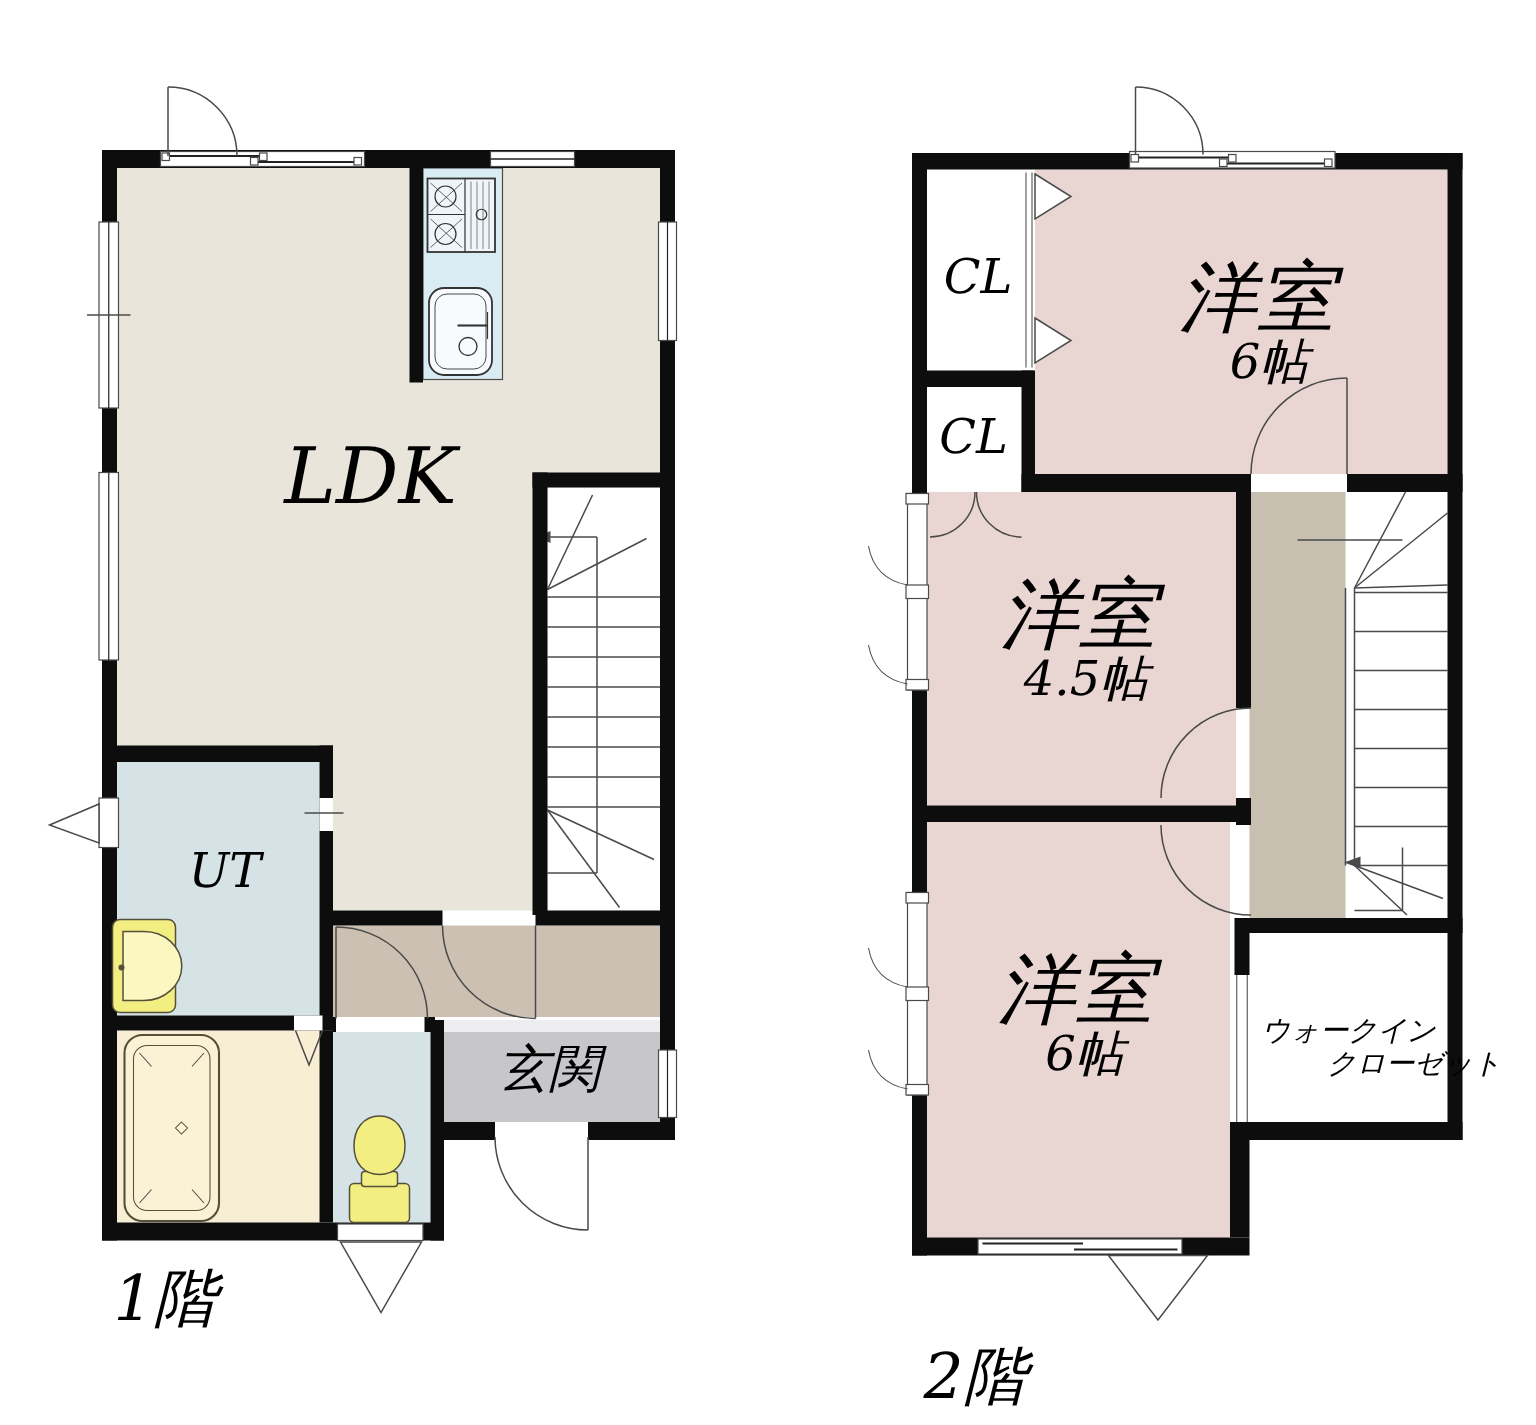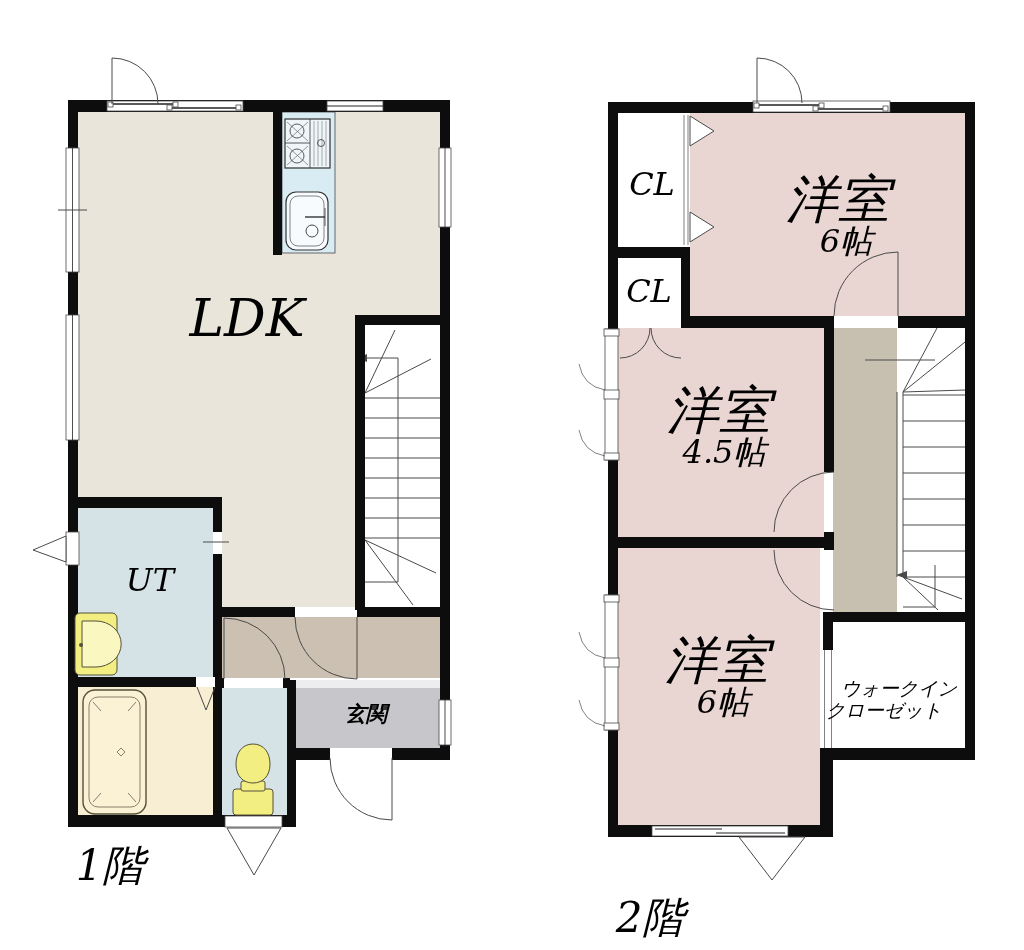--- a/index.html
+++ b/index.html
@@ -314,28 +314,28 @@
           </g>
       <g>
             <path d="M774,550 A60,60 0 0 0 834,610"></path>
           </g>
     </g>
   </g>
 </svg>
 
 <div class="lbl big" style="left:247px;top:318px;">LDK</div>
 <div class="lbl sm" style="left:150px;top:580px;">UT</div>
-<div class="lbl" style="left:366px;top:713px;font-size:21px;font-weight:bold;">玄関</div>
+<div class="lbl" style="left:366px;top:713px;font-size:34px;">玄関</div>
 <div class="lbl floor-tag" style="left:110px;top:866px;font-style:italic;">1階</div>
 
 <div class="lbl sm" style="left:652px;top:184px;">CL</div>
 <div class="lbl sm" style="left:649px;top:291px;">CL</div>
 <div class="lbl big" style="left:838px;top:199px;">洋室</div>
 <div class="lbl mid" style="left:846px;top:241px;">6帖</div>
 <div class="lbl big" style="left:719px;top:410px;">洋室</div>
 <div class="lbl mid" style="left:724px;top:452px;">4.5帖</div>
 <div class="lbl big" style="left:717px;top:660px;">洋室</div>
 <div class="lbl mid" style="left:723px;top:702px;">6帖</div>
 <div class="lbl wic" style="left:899px;top:688px;">ウォークイン</div>
-<div class="lbl wic" style="left:884px;top:710px;">クローゼット</div>
+<div class="lbl wic" style="left:943px;top:710px;">クローゼット</div>
 <div class="lbl floor-tag" style="left:650px;top:918px;">2階</div>
 
 </div>
 
 </body></html>

